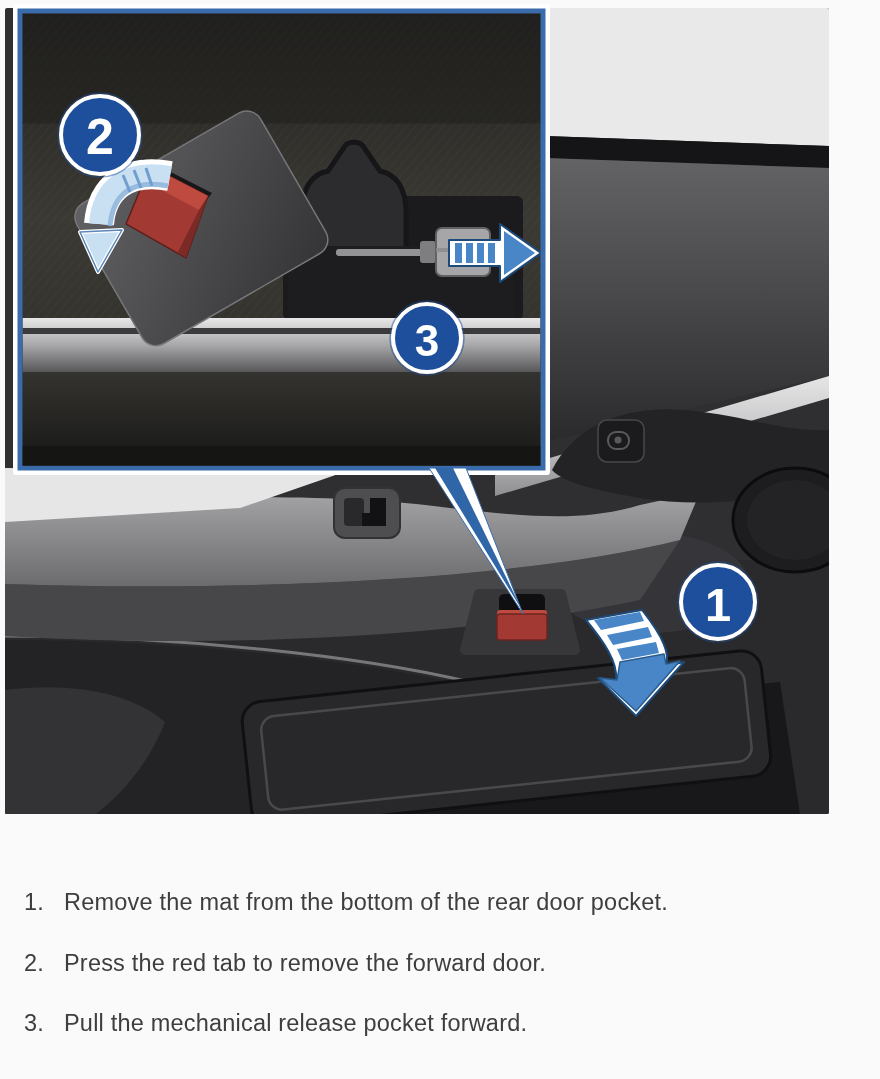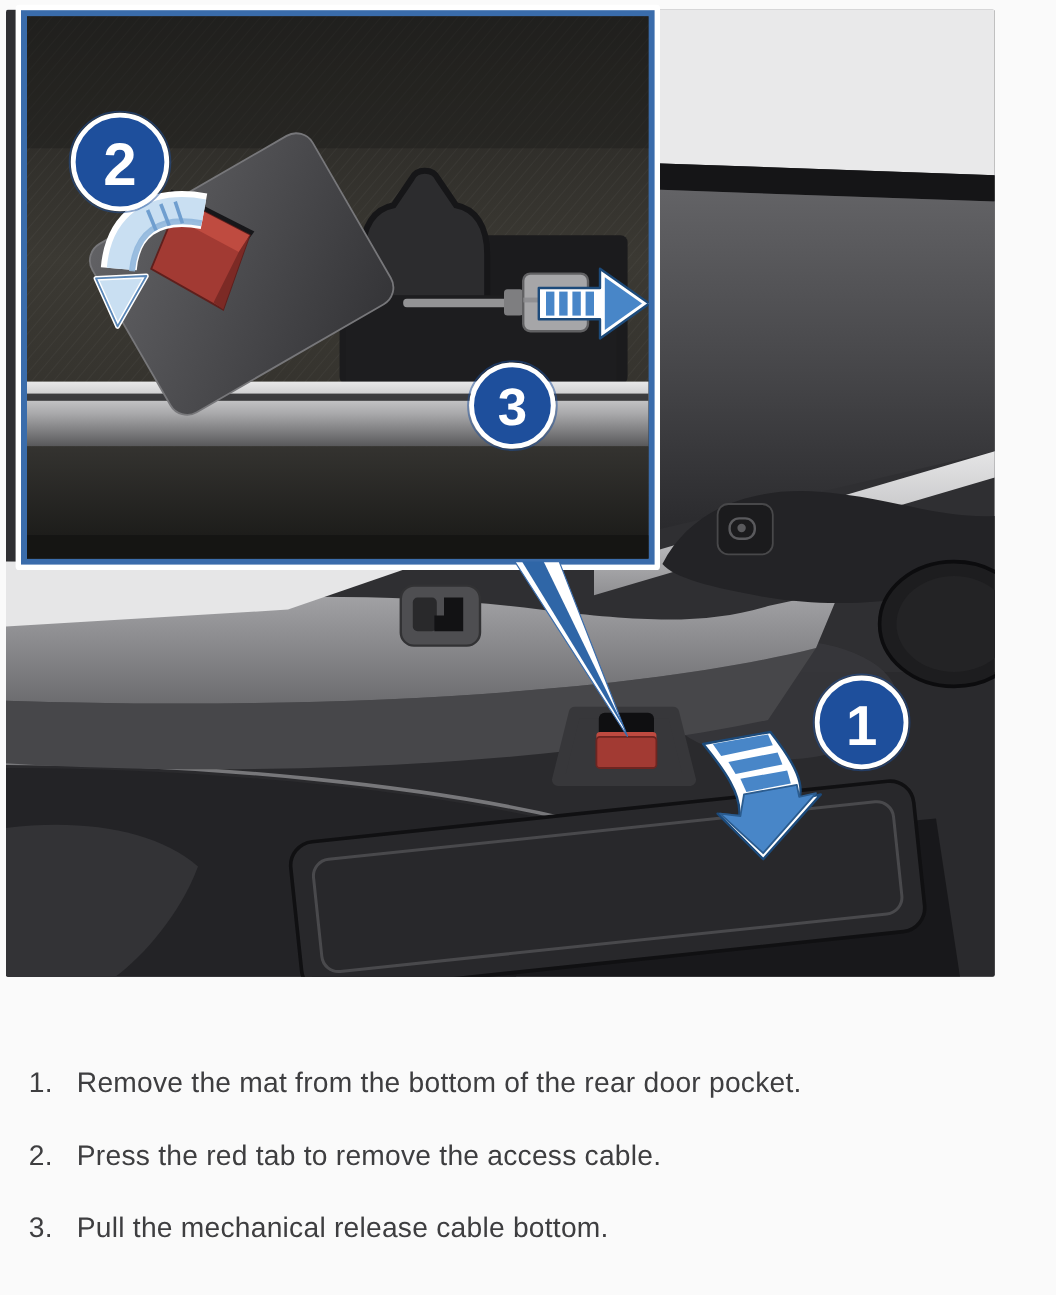--- a/index.html
+++ b/index.html
@@ -193,21 +193,21 @@
   </g>
 </svg>
 
 <div class="steps">
   <div class="step">
     <span class="num">1.</span>
     <span class="txt">Remove the mat from the bottom of the rear door pocket.</span>
   </div>
   <div class="step">
     <span class="num">2.</span>
-    <span class="txt">Press the red tab to remove the access cable.</span>
+    <span class="txt">Press the red tab to remove the forward door.</span>
   </div>
   <div class="step">
     <span class="num">3.</span>
-    <span class="txt">Pull the mechanical release cable bottom.</span>
+    <span class="txt">Pull the mechanical release pocket forward.</span>
   </div>
 </div>
 
 </div>
 
 </body></html>

